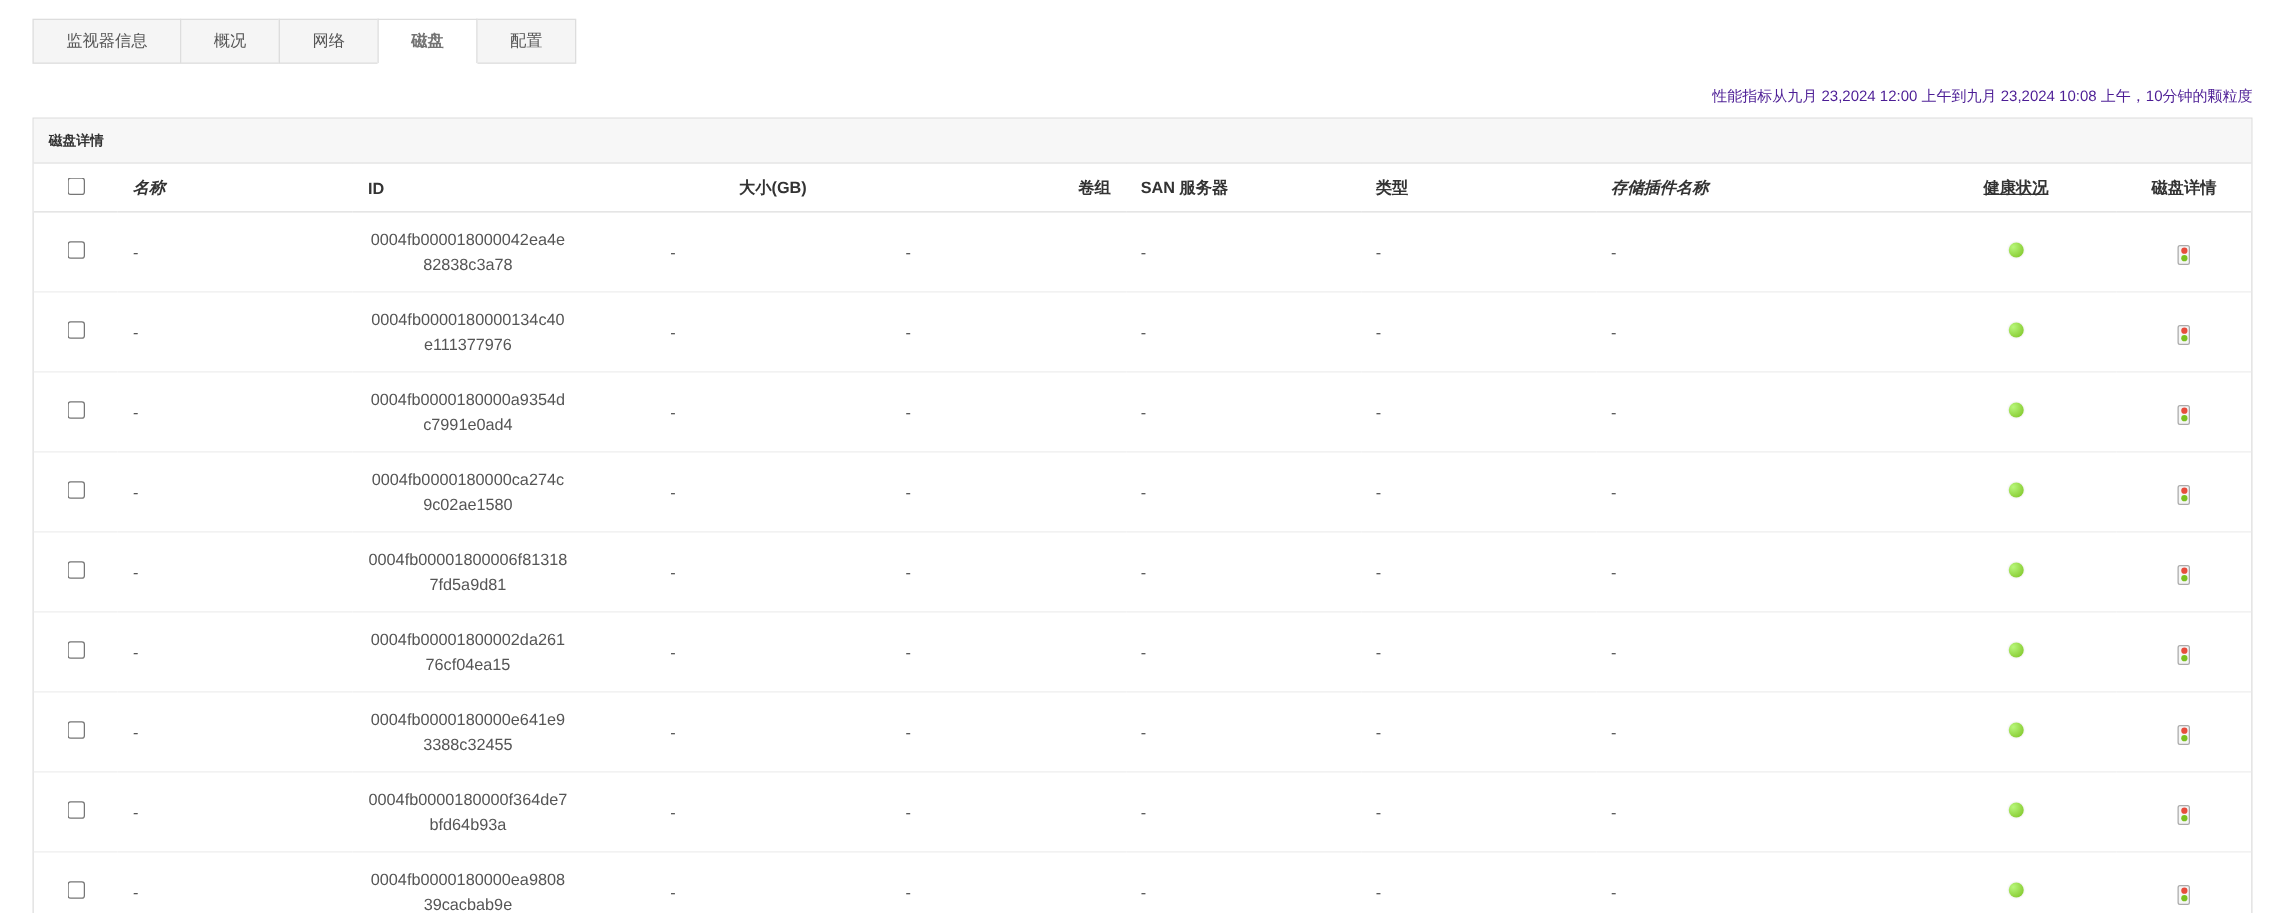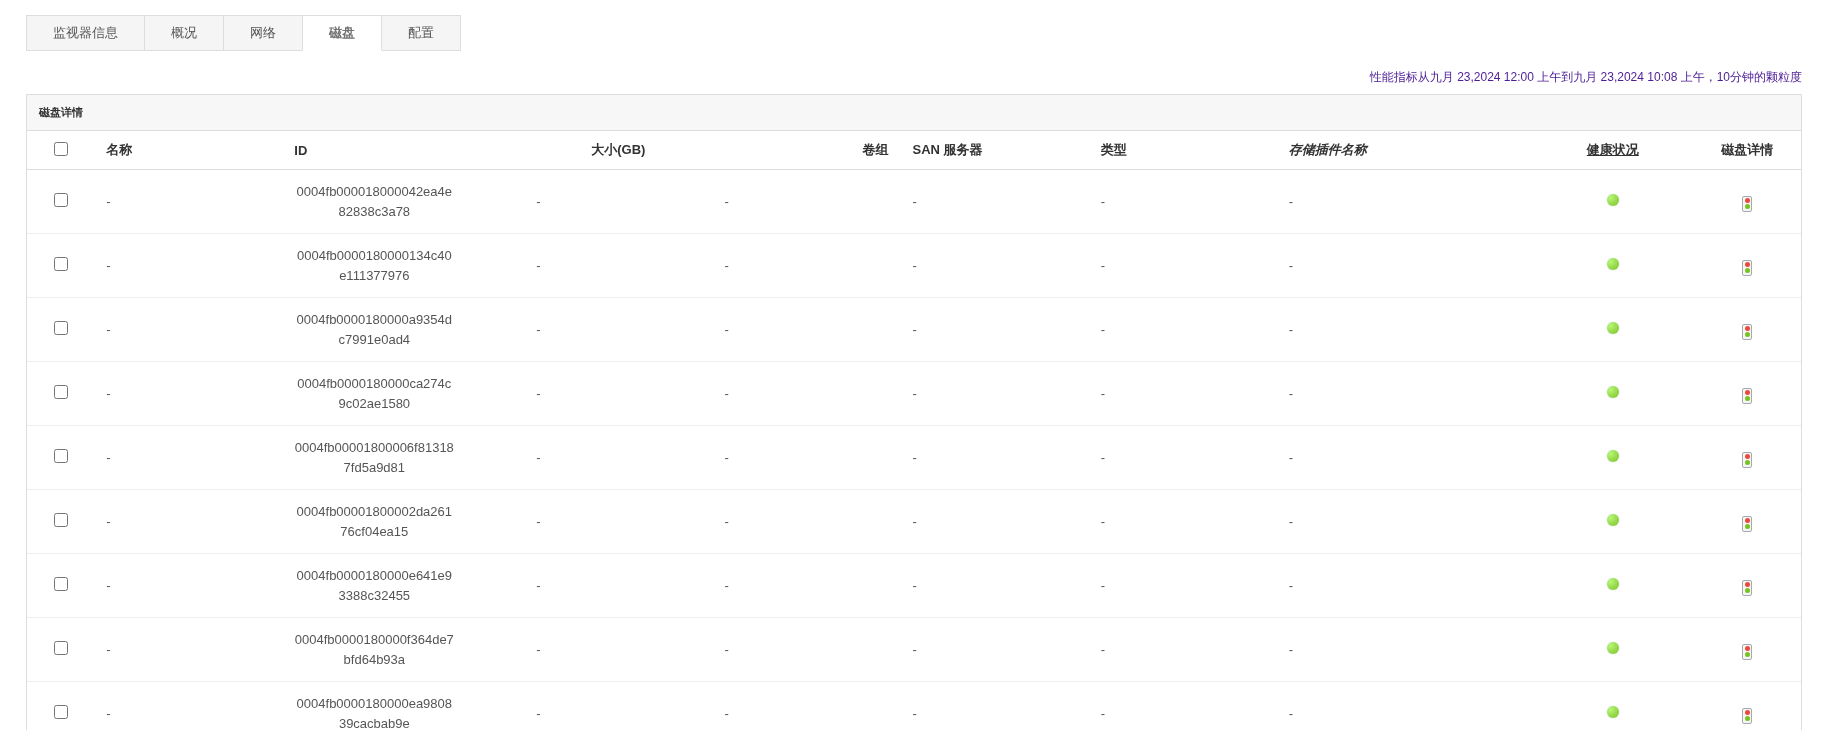--- a/index.html
+++ b/index.html
@@ -65,21 +65,21 @@
       background: #fff;
     }
     tbody td {
       padding: 12px 12px;
       border-bottom: 1px solid #eee;
       font-size: 13px;
       color: #555;
       vertical-align: middle;
     }
     .col-checkbox { width: 50px; text-align: center; }
-    .col-name { width: 140px; }
+    .col-name { width: 140px; font-style: italic; }
     .col-id { width: 180px; }
     .col-size { width: 140px; text-align: center; }
     .col-vg { width: 140px; text-align: right; }
     .col-san { width: 140px; }
     .col-type { width: 140px; }
     .col-plugin { width: 190px; font-style: italic; }
     .col-health { width: 120px; text-align: center; text-decoration: underline; }
     .col-alarm { width: 80px; text-align: center; }
     thead th.col-health { text-align: center; }
     thead th.col-alarm { text-align: center; }

